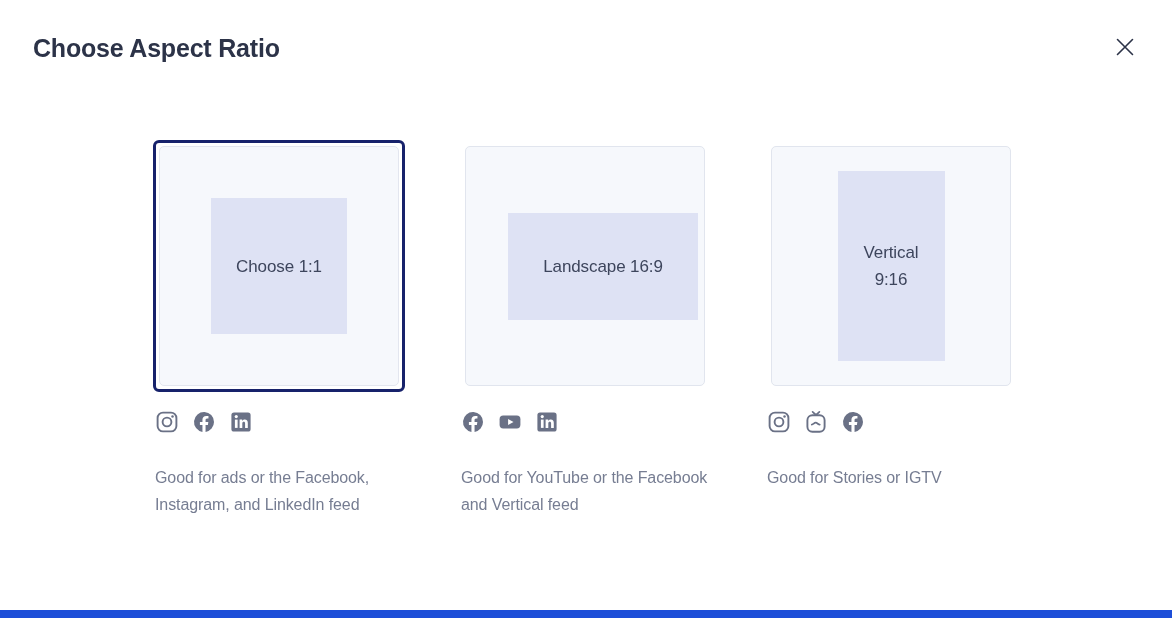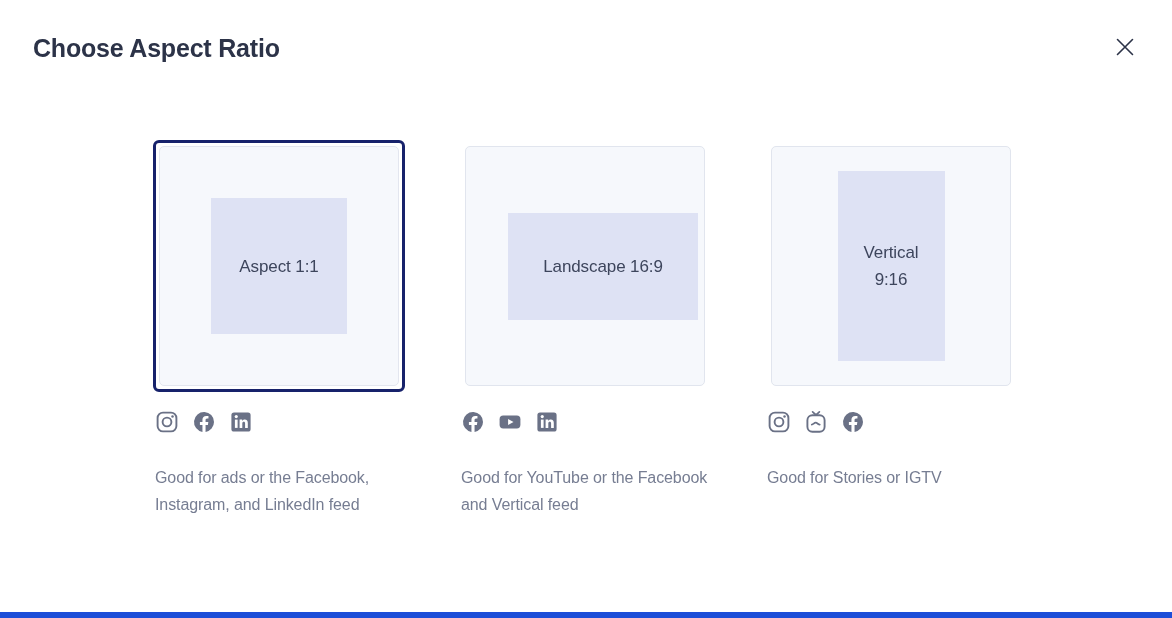--- a/index.html
+++ b/index.html
@@ -13,21 +13,21 @@
     font-family: "Liberation Sans", sans-serif;
     overflow: hidden;
     position: relative;
     box-sizing: border-box;
   }
   .modal {
     position: relative;
     width: 1172px;
     height: 618px;
     background: #ffffff;
-    border-bottom: 6px solid #1d4ed8;
+    border-bottom: 8px solid #1d4ed8;
     box-sizing: border-box;
   }
   .modal-header {
     position: absolute;
     top: 0;
     left: 0;
     right: 0;
     height: 96px;
   }
   .modal-title {
@@ -155,21 +155,21 @@
       </span>
     </button>
   </div>
 
   <div class="options-row">
 
     <div class="option option-1 selected">
       <div class="card-outline">
         <div class="card">
           <div class="preview preview-square">
-            <span>Aspect 1:1</span>
+            <span>Choose 1:1</span>
           </div>
         </div>
       </div>
       <div class="social-row">
         <span class="social-icon">
           <svg width="24" height="24" viewBox="0 0 24 24" fill="none" xmlns="http://www.w3.org/2000/svg">
             <rect x="2.6" y="2.6" width="18.8" height="18.8" rx="5.4" stroke="#6a7186" stroke-width="1.9"></rect>
             <circle cx="12" cy="12" r="4.4" stroke="#6a7186" stroke-width="1.9"></circle>
             <circle cx="17.5" cy="6.5" r="1.25" fill="#6a7186"></circle>
           </svg>

